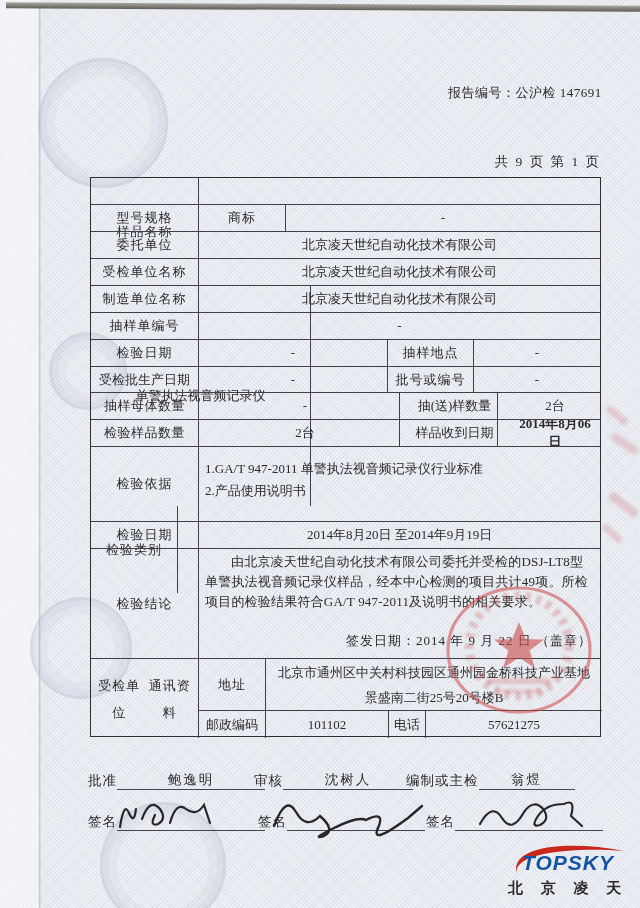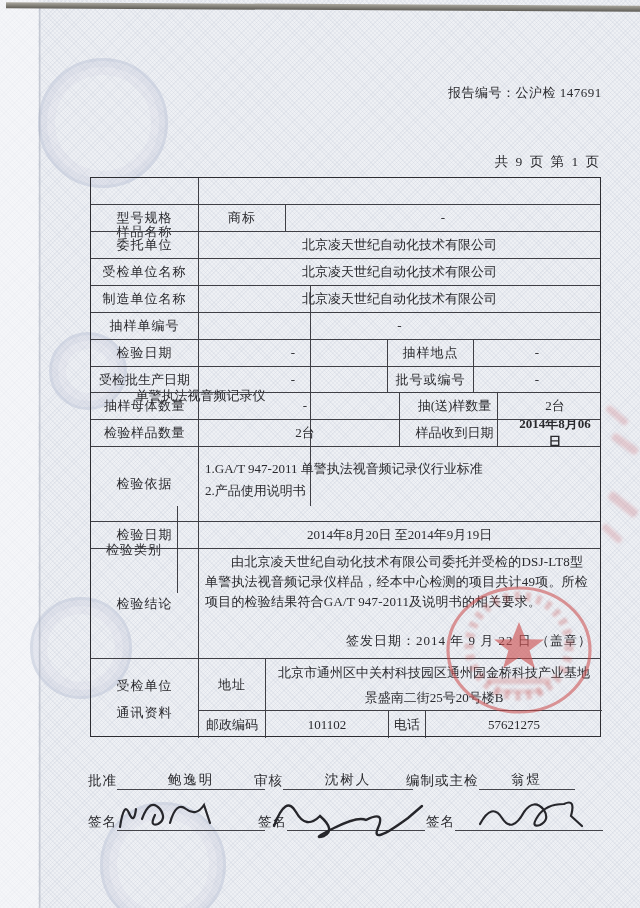--- a/index.html
+++ b/index.html
@@ -41,21 +41,21 @@
     border-right:1px solid #3f3f45;box-sizing:border-box;padding:0 3px;overflow:hidden;}
   .td:last-child{border-right:none;}
   .lab{letter-spacing:1px;}
   .col1{width:108px;flex:0 0 108px;}
   .left-top{align-items:flex-start;justify-content:flex-start;text-align:left;}
   .basis-lines{padding:11px 4px 0 6px;line-height:22px;}
   .concl-cell{flex-direction:column;align-items:stretch;justify-content:flex-start;
     text-align:left;padding:3px 6px 8px 6px;}
   .concl-text{text-indent:2em;line-height:20px;letter-spacing:0.2px;}
   .sign-date{margin-top:auto;text-align:right;letter-spacing:1px;padding-right:2px;}
-  .two-line{flex-direction:column;line-height:27px;}
+  .two-line{flex-direction:row;line-height:27px;}
   .subcol{display:flex;flex-direction:column;width:403px;flex:0 0 403px;}
   .subrow{display:flex;box-sizing:border-box;}
   .addr-val{flex-direction:column;line-height:25px;padding:1px 2px;}
   
   .seal{position:absolute;left:443px;top:586px;z-index:5;pointer-events:none;opacity:0.92;}
   
   .fgroup{position:absolute;font-size:13.5px;letter-spacing:1px;z-index:2;white-space:nowrap;}
   .uline{display:inline-block;border-bottom:1px solid #44444a;text-align:center;
     vertical-align:bottom;letter-spacing:2px;}
   .sigsvg{position:absolute;z-index:3;}
@@ -225,14 +225,21 @@
   <svg class="sigsvg" style="left:110px;top:793px;" width="112" height="44" viewBox="0 0 112 44">
     <path d="M10 34 Q14 8 19 20 T26 16 M32 26 Q40 4 50 16 Q57 26 48 31 Q39 34 45 22 M60 30 Q66 8 76 16 T94 12 L100 30" fill="none" stroke="#26262b" stroke-width="2.2" stroke-linecap="round"></path>
   </svg>
   <svg class="sigsvg" style="left:268px;top:788px;" width="164" height="60" viewBox="0 0 164 60">
     <path d="M6 38 Q18 6 28 24 T52 28 Q68 42 56 48 Q42 52 66 40 T98 32 Q118 22 110 40 T140 30 L154 18" fill="none" stroke="#26262b" stroke-width="2.4" stroke-linecap="round"></path>
   </svg>
   <svg class="sigsvg" style="left:472px;top:792px;" width="126" height="50" viewBox="0 0 126 50">
     <path d="M8 32 Q20 10 30 26 T52 20 Q62 6 72 18 Q78 28 68 33 Q58 36 66 24 T92 12 Q104 6 99 24 L110 34" fill="none" stroke="#26262b" stroke-width="2.2" stroke-linecap="round"></path>
   </svg>
 
+  <div class="logo">
+    <svg class="swoosh" width="140" height="34" viewBox="0 0 140 34">
+      <path d="M132 6 C78 -5 12 0 26 32 C14 8 80 2 132 6 Z" fill="#c8271c"></path>
+    </svg>
+    <div class="brand">TOPSKY</div>
+    <div class="company">北 京 凌 天</div>
+  </div>
 
 </div>
 
 </body></html>

